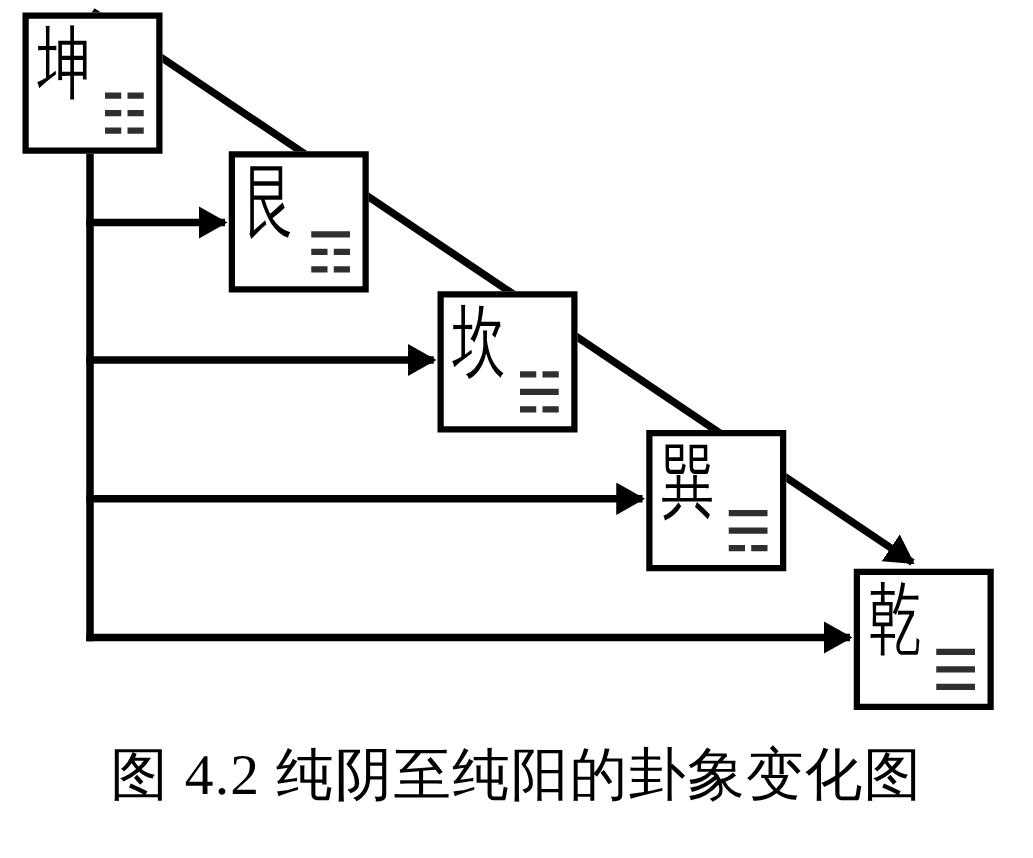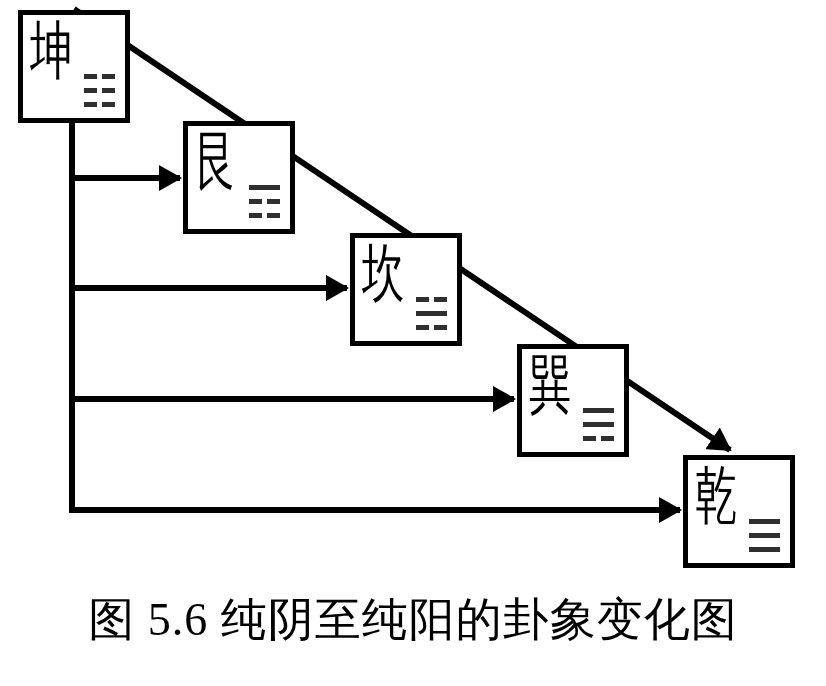--- a/index.html
+++ b/index.html
@@ -165,15 +165,15 @@
 
   <div class="node" style="left:683px; top:455px">
     <span class="hanzi">乾</span>
     <div class="trigram">
         <div class="tg-row solid"></div>
         <div class="tg-row solid"></div>
         <div class="tg-row solid"></div>
       </div>
   </div>
 
-  <div class="caption">图 5.6 纯阴至纯阳的卦象变化图</div>
+  <div class="caption">图 4.2 纯阴至纯阳的卦象变化图</div>
 
 </div>
 
 </body></html>

